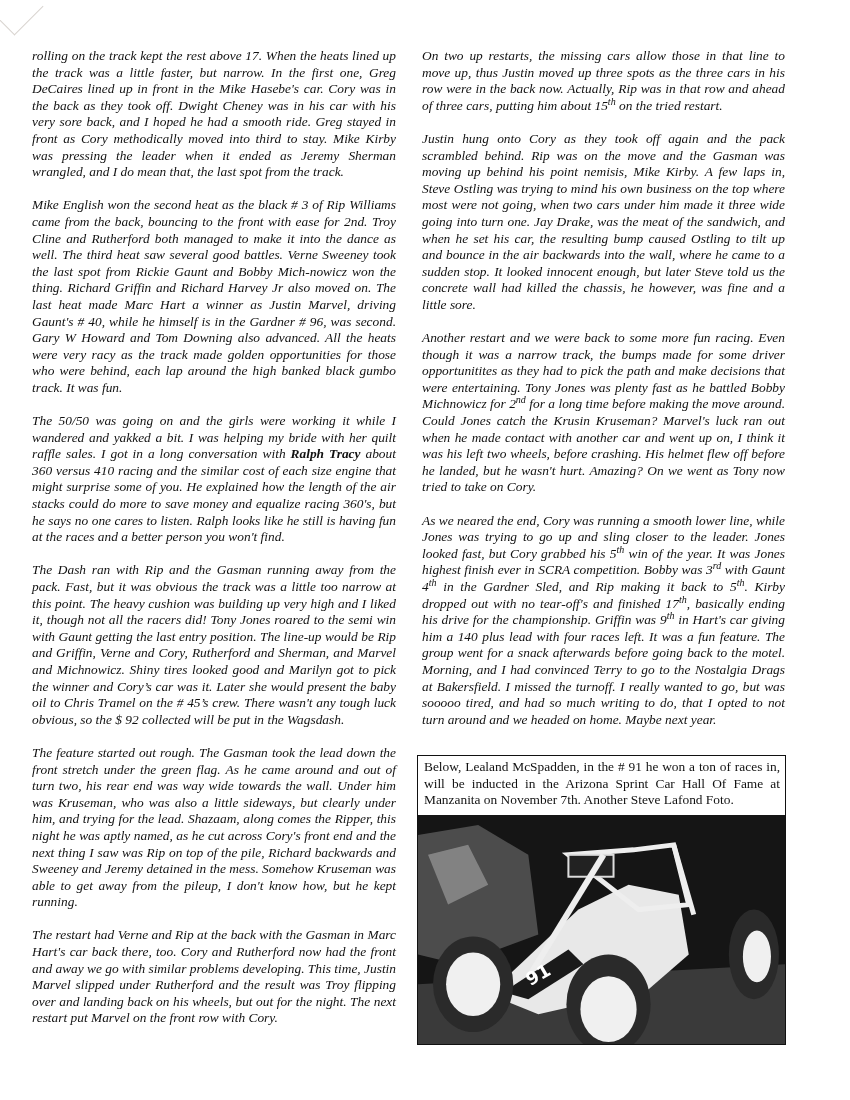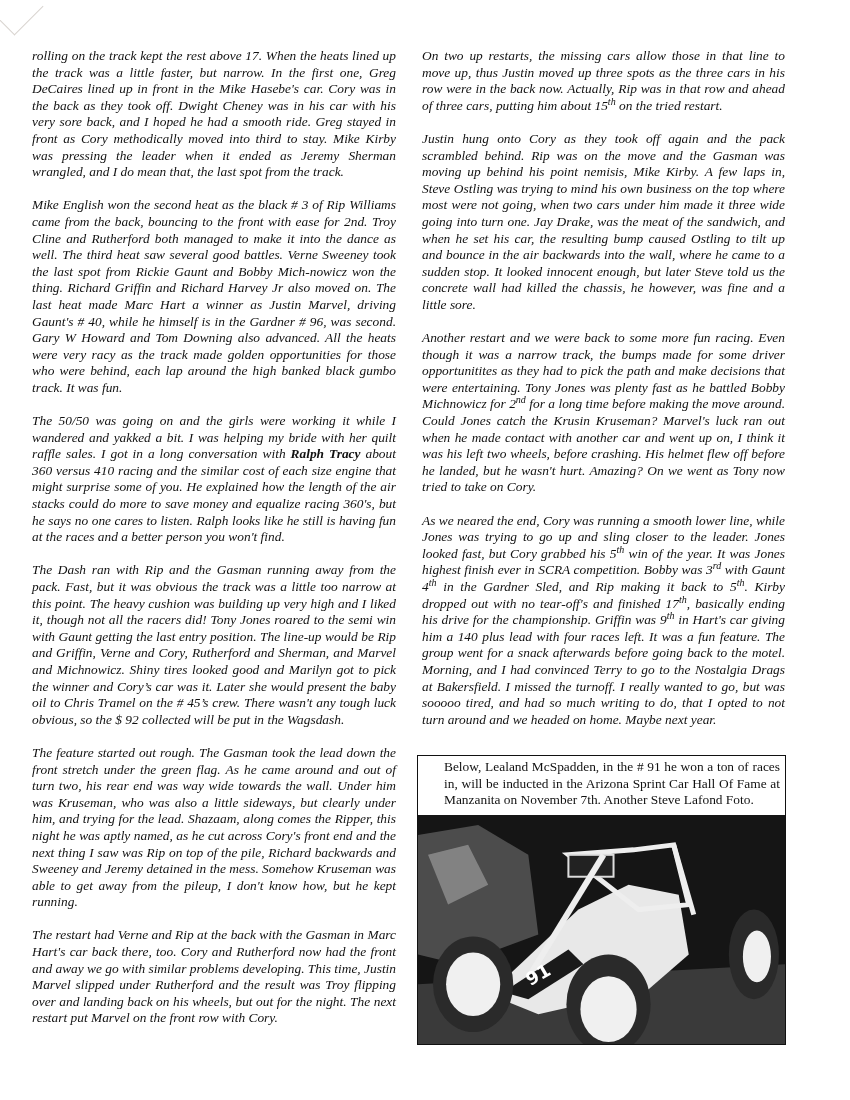--- a/index.html
+++ b/index.html
@@ -16,21 +16,21 @@
   .col {
     position: absolute; top: 48px;
     font-size: 13.4px; line-height: 16.6px; text-align: justify;
   }
   .col-left { left: 32px; width: 364px; }
   .col-right { left: 422px; width: 363px; top: 48px; }
   .col p { margin: 0 0 16.6px 0; font-style: italic; }
   sup { font-size: 10px; line-height: 0; vertical-align: 5px; }
   .caption-box {
     position: absolute; left: 417px; top: 755px; width: 369px; height: 290px;
-    border: 1.5px solid #111; box-sizing: border-box; background: #fff; padding-left: 20px;
+    border: 1.5px solid #111; box-sizing: border-box; background: #fff;
   }
   .caption-text {
     padding: 3px 5px 0 6px; font-size: 13.4px; line-height: 16.6px; text-align: justify;
     height: 58px; box-sizing: border-box;
   }
   .photo {
     position: absolute; left: 0; top: 59px; right: 0; bottom: 0; background: #141414; overflow: hidden;
   }
   .photo svg { width: 100%; height: 100%; display: block; }
 </style>

